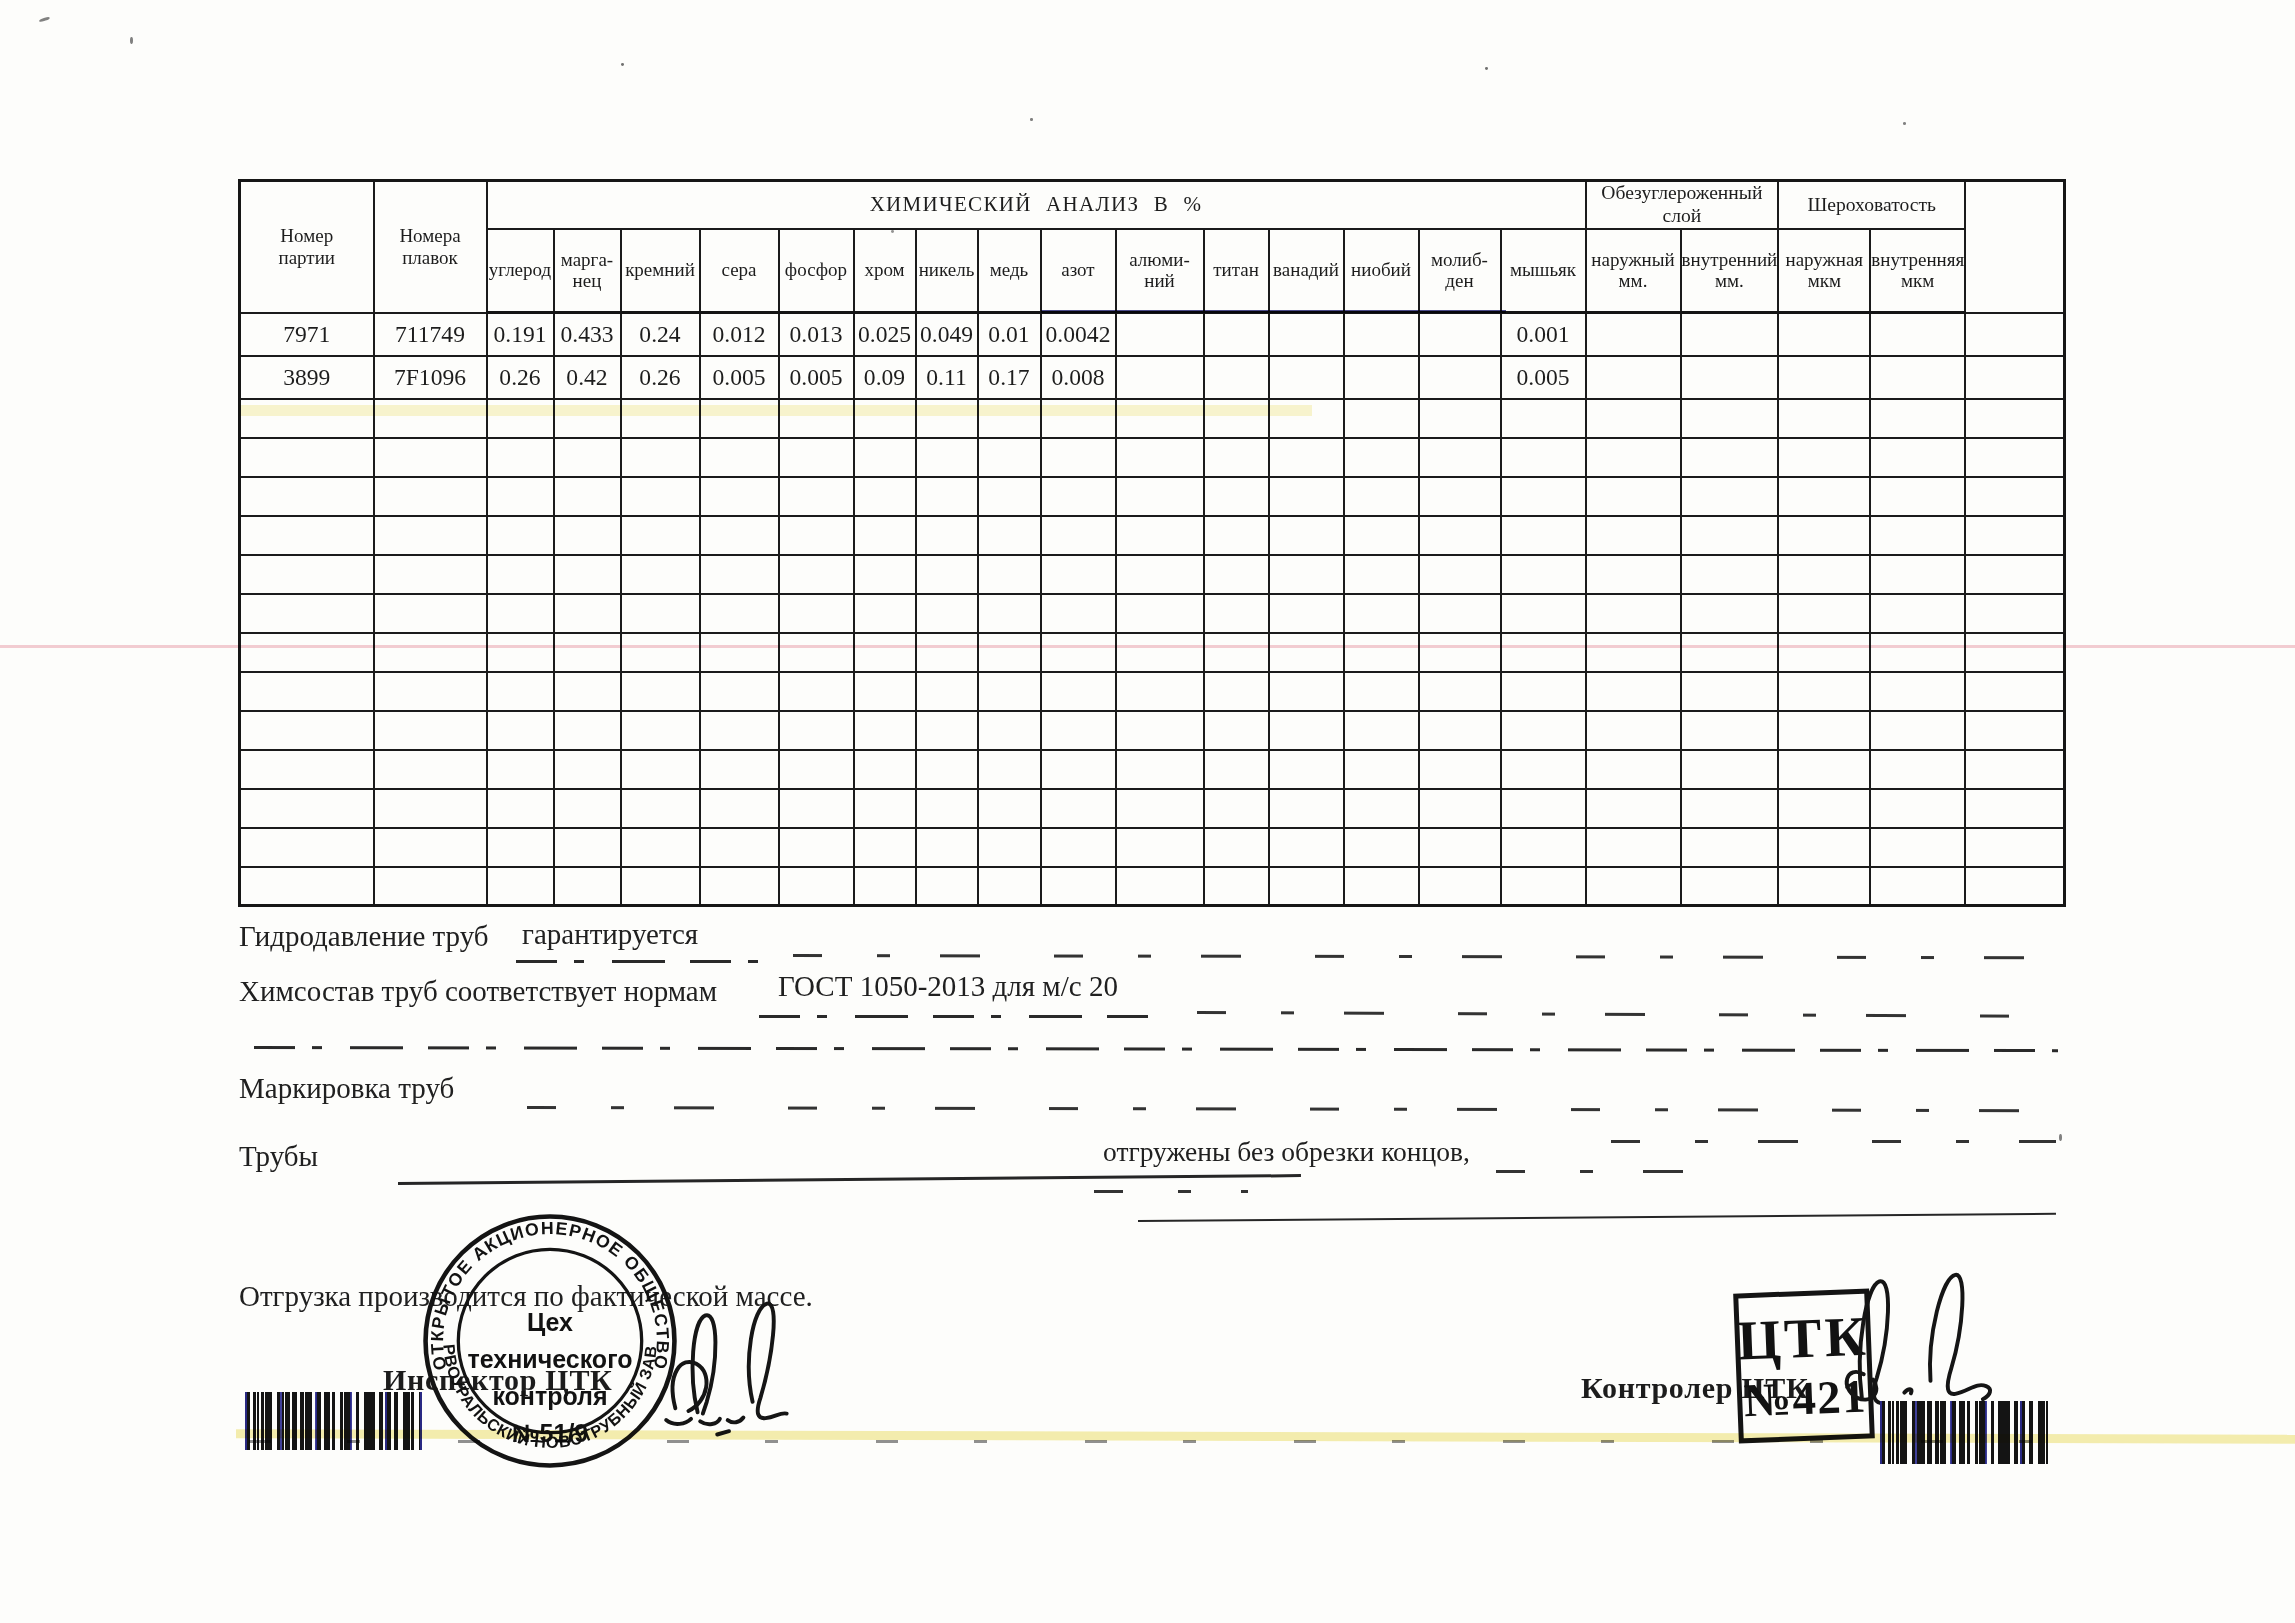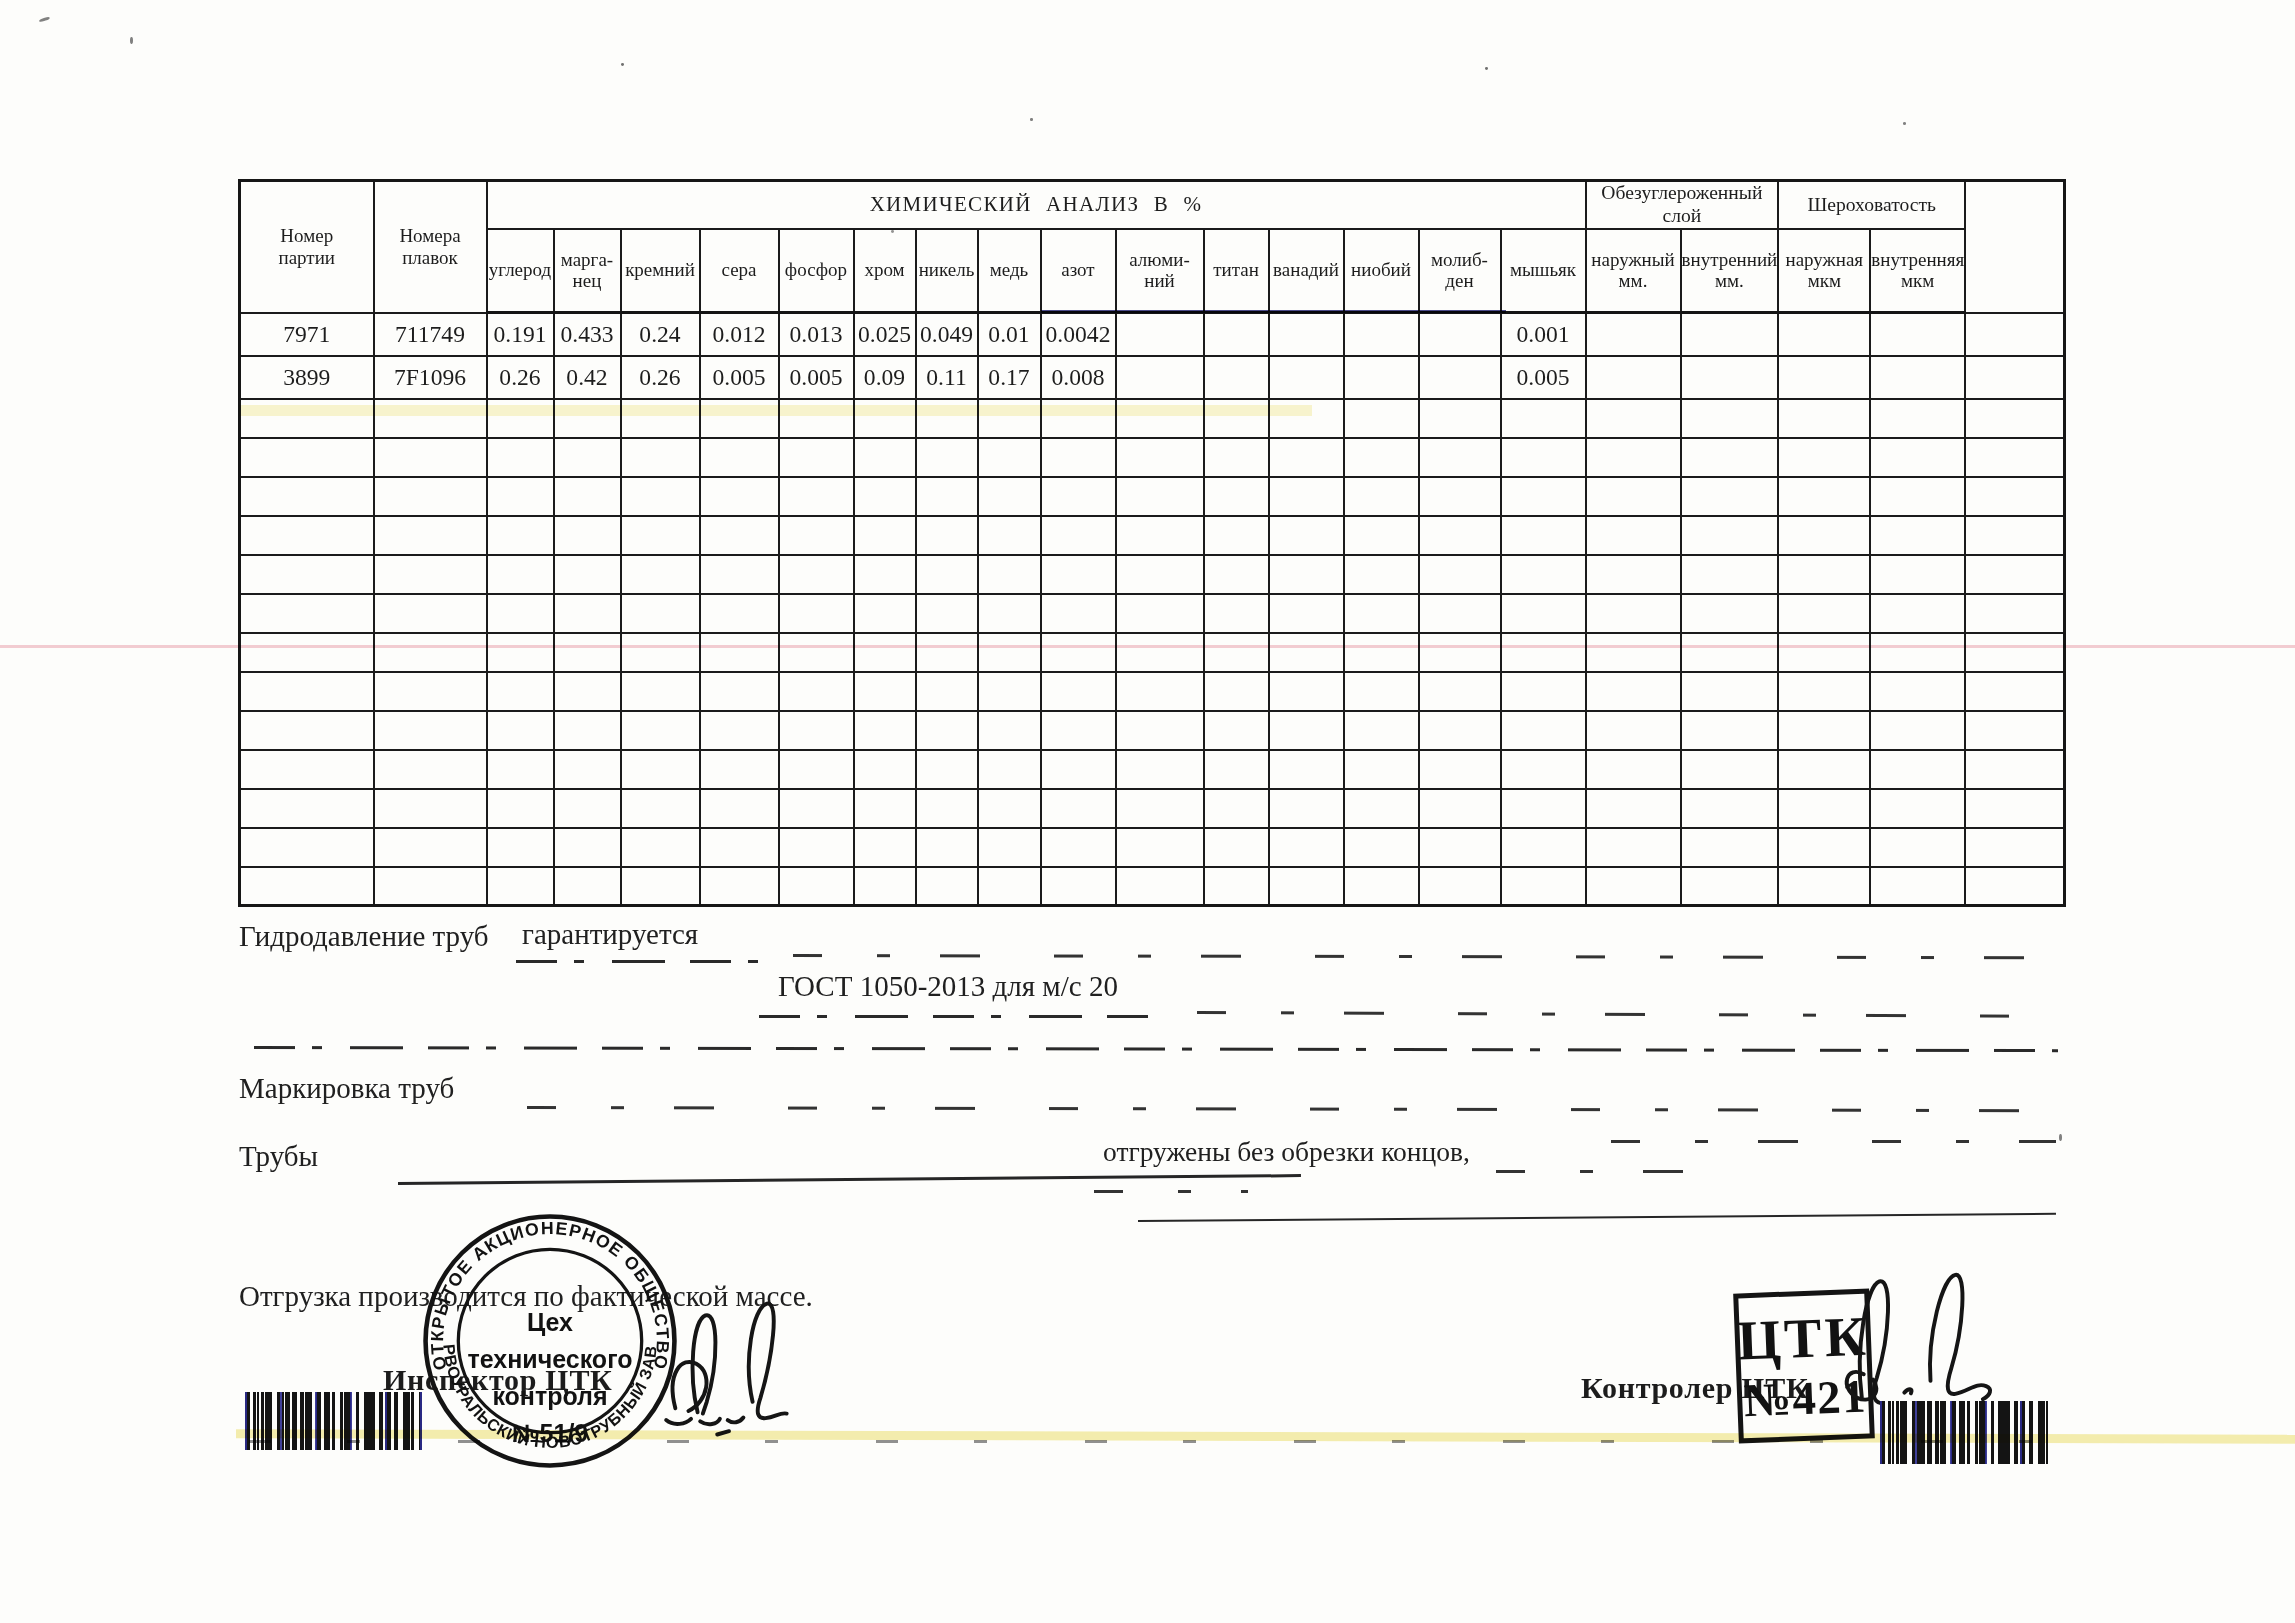--- a/index.html
+++ b/index.html
@@ -510,20 +510,21 @@
 
   <div class="artifact" id="yellow-band-table"></div>
   <div class="artifact" id="pink-line"></div>
   <div class="artifact" id="blue-seg"></div>
 
   <div class="tline" style="left:239px;top:920px;">Гидродавление труб</div>
   <div class="tline" style="left:522px;top:918px;">гарантируется</div>
   <div class="dashes" style="left:516px;top:960px;width:250px;"></div>
   <div class="dashes sparse" style="left:793px;top:954px;width:1263px;transform:rotate(.1deg);"></div>
 
+  <div class="tline" style="left:239px;top:975px;">Химсостав труб соответствует нормам</div>
   <div class="tline" style="left:778px;top:970px;">ГОСТ 1050-2013 для м/с 20</div>
   <div class="dashes" style="left:759px;top:1015px;width:401px;"></div>
   <div class="dashes sparse" style="left:1197px;top:1011px;width:861px;transform:rotate(.25deg);"></div>
 
   <div class="dashes" style="left:254px;top:1046px;width:1804px;transform:rotate(.1deg);"></div>
 
   <div class="tline" style="left:239px;top:1072px;">Маркировка труб</div>
   <div class="dashes sparse" style="left:527px;top:1106px;width:1532px;transform:rotate(.12deg);"></div>
 
   <div class="tline" style="left:239px;top:1140px;">Трубы</div>

